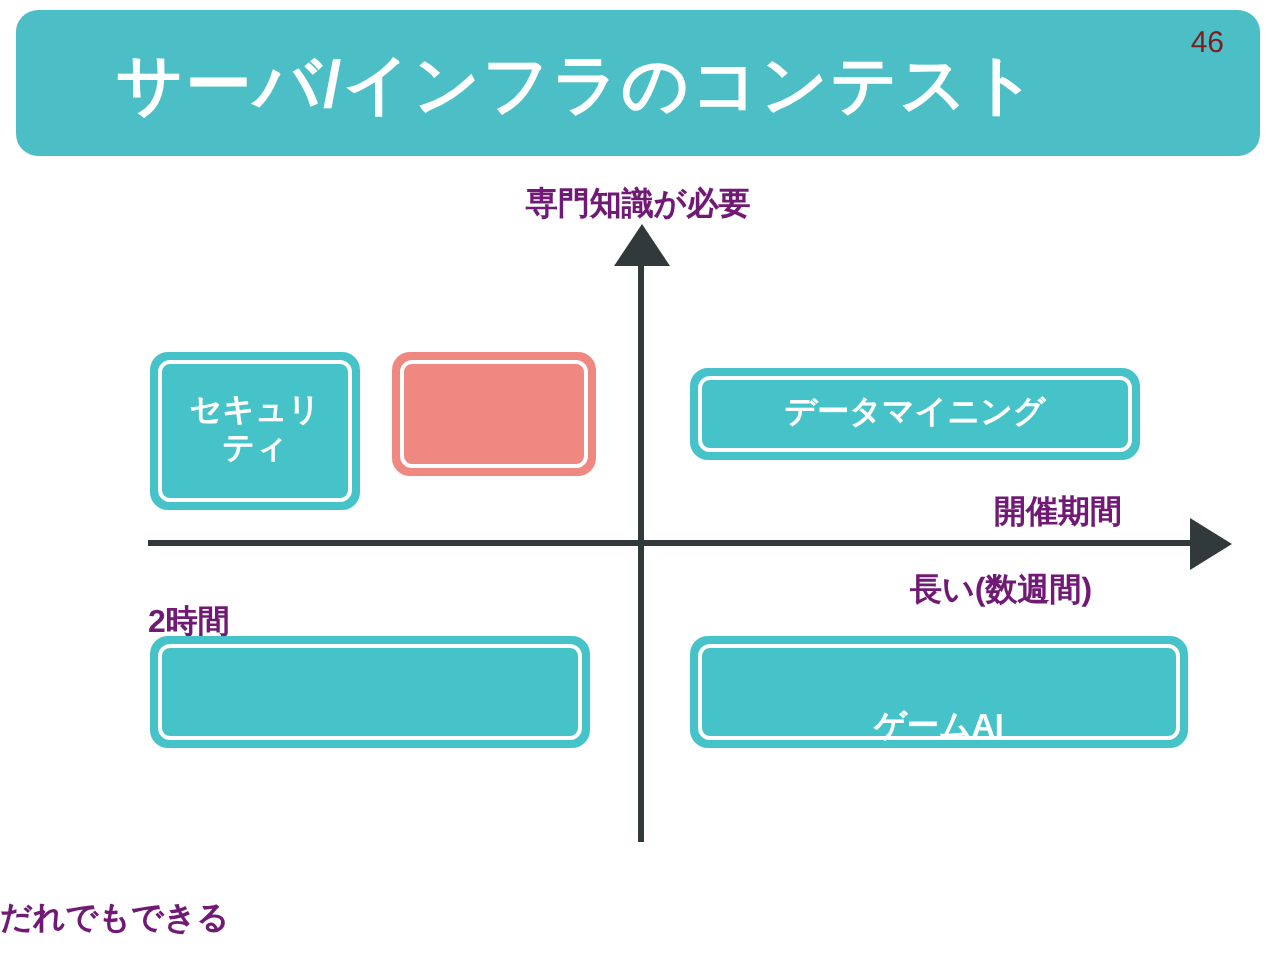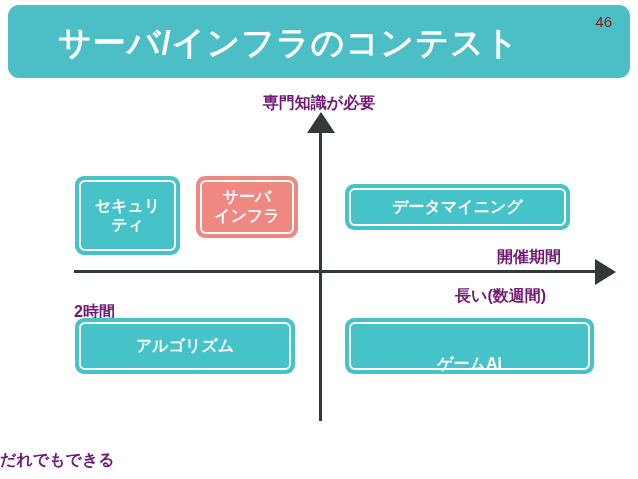--- a/index.html
+++ b/index.html
@@ -164,32 +164,29 @@
   <div class="axis-arrow-right"></div>
 
   <div class="topic-box teal" id="box-security">
     <span class="inner-border"></span>
     <span class="topic-label">セキュリ
 ティ</span>
   </div>
 
   <div class="topic-box salmon" id="box-server">
     <span class="inner-border"></span>
-    <span class="topic-label">サーバ
-インフラ</span>
   </div>
 
   <div class="topic-box teal" id="box-datamining">
     <span class="inner-border"></span>
     <span class="topic-label">データマイニング</span>
   </div>
 
   <div class="topic-box teal" id="box-algorithm">
     <span class="inner-border"></span>
-    <span class="topic-label">アルゴリズム</span>
   </div>
 
   <div class="topic-box teal" id="box-gameai">
     <span class="inner-border"></span>
     <span class="topic-label">ゲームAI</span>
   </div>
 
 </div>
 
 </body></html>

